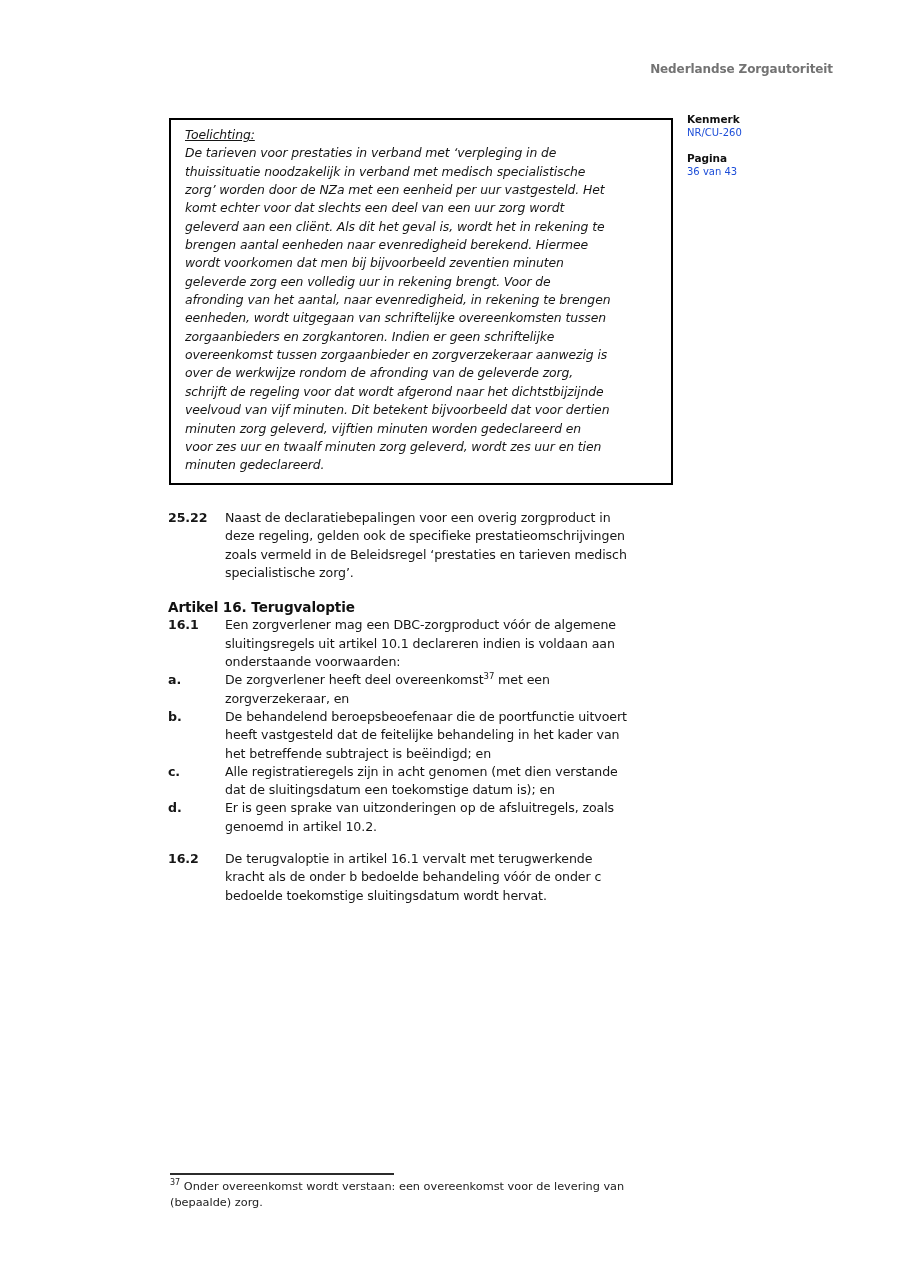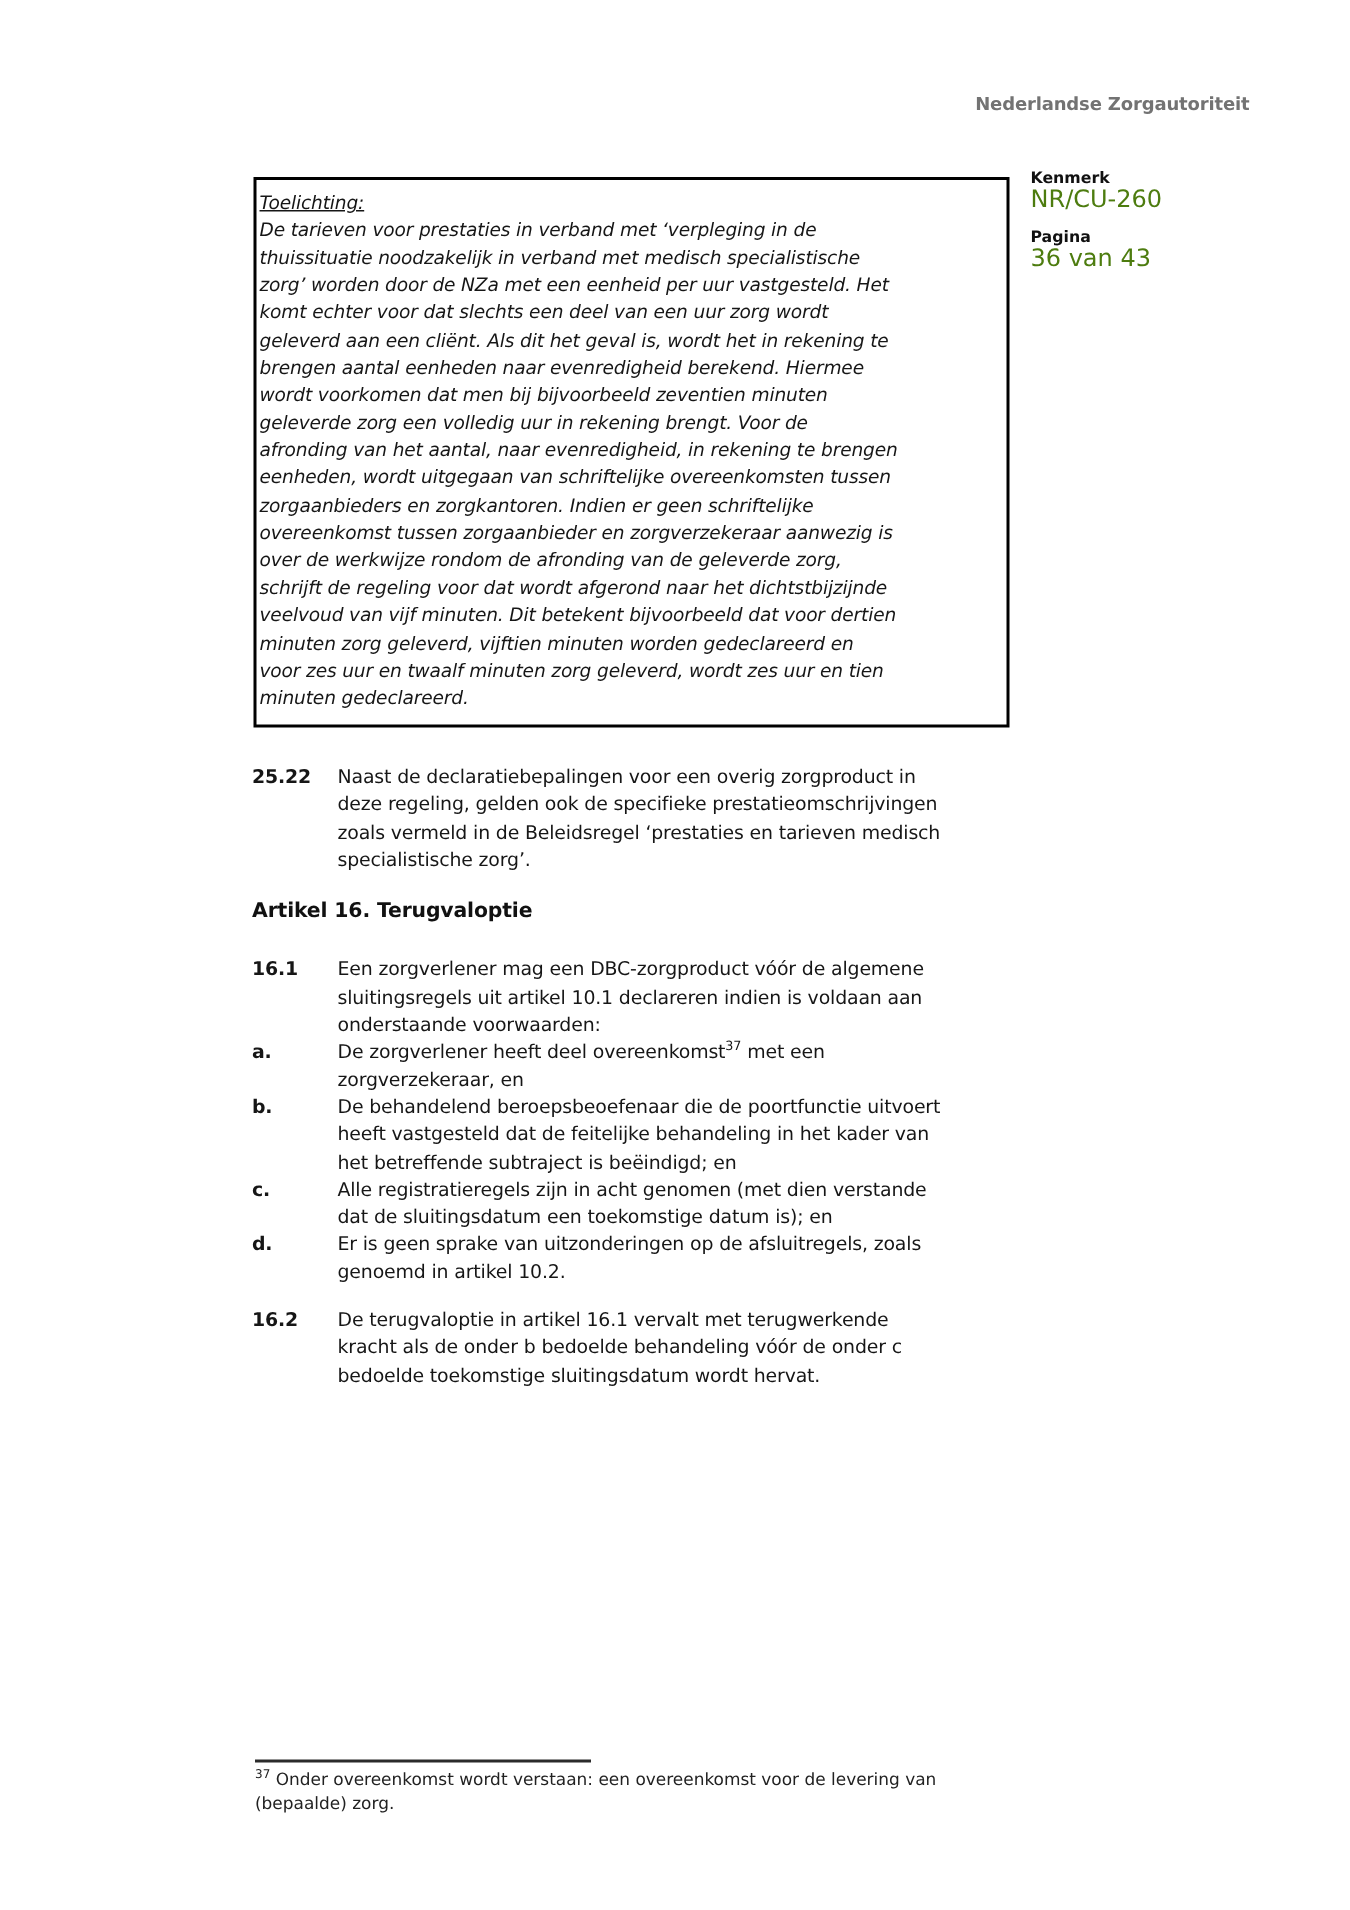--- a/index.html
+++ b/index.html
@@ -16,48 +16,48 @@
   .org-header {
     position:absolute; top:62px; right:67px;
     font-size:12px; font-weight:bold; color:#737373;
     letter-spacing:-0.1px;
   }
 
   
   .meta { position:absolute; left:687px; top:112px; }
   .meta-group { margin-bottom:11px; }
   .meta-label { font-size:10.5px; font-weight:bold; line-height:14px; color:#111; }
-  .meta-value { font-size:16px; line-height:14px; color:#4d7c0f; }
+  .meta-value { font-size:10px; line-height:14px; color:#1d4ed8; }
 
   
   .toelichting-box {
     position:absolute; left:169px; top:118px;
     width:504px; box-sizing:border-box;
     border:2px solid #000;
-    padding:6px 8px 8px 2px;
+    padding:6px 8px 8px 14px;
     font-style:italic;
     font-size:12.4px; line-height:18.35px;
     letter-spacing:-0.1px;
     color:#161616;
   }
   .box-title { text-decoration:underline; }
   .box-body { white-space:pre; }
 
   
   .main {
     position:absolute; left:168px; top:509px; width:510px;
     font-size:12.6px; line-height:18.3px; color:#161616;
     letter-spacing:-0.1px;
   }
   .row { display:flex; align-items:flex-start; }
   .row .num { width:57px; flex:none; font-weight:bold; }
   .row .txt { white-space:pre; }
   .section-heading {
     font-weight:bold; font-size:13.6px; line-height:18.3px;
-    margin-top:16px; margin-bottom:21px; color:#111;
+    margin-top:16px; color:#111;
   }
   .row-16-2 { margin-top:14px; }
   sup.fn-ref { font-size:8.5px; vertical-align:super; line-height:0; }
 
   
   .footnote { position:absolute; left:170px; top:1173px; width:480px; }
   .footnote-rule { width:224px; border-top:2px solid #2b2b2b; }
   .footnote-text {
     margin-top:4px;
     font-size:11.3px; line-height:15.8px; color:#222;

